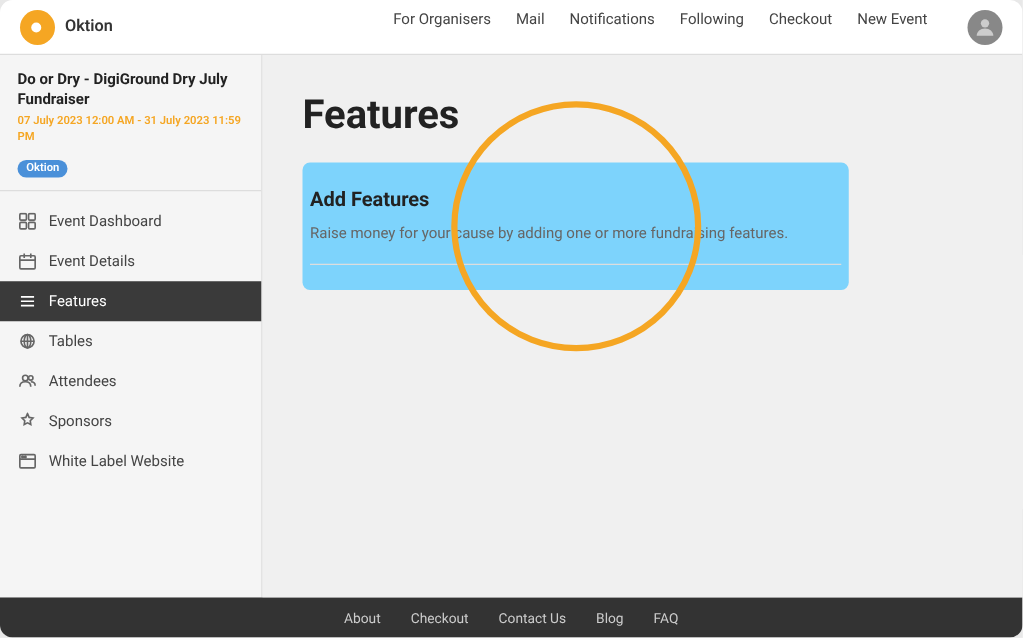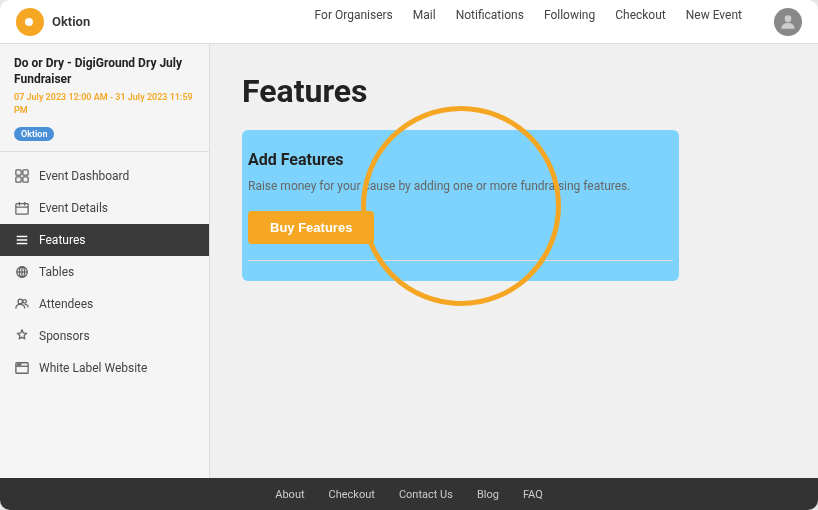--- a/index.html
+++ b/index.html
@@ -343,21 +343,20 @@
   </aside>
 
   <main class="content-area">
     <h1 class="page-title">Features</h1>
 
     <div class="feature-spotlight">
       <div class="spotlight-ring"></div>
       <div class="feature-card">
         <div class="feature-card-title">Add Features</div>
         <div class="feature-card-desc">Raise money for your cause by adding one or more fundraising features.</div>
-        <button class="buy-features-btn">Buy Features</button>
         <hr class="divider">
       </div>
     </div>
   </main>
 </div>
 
 <footer class="footer">
   <span class="footer-link">About</span>
   <span class="footer-link">Checkout</span>
   <span class="footer-link">Contact Us</span>

